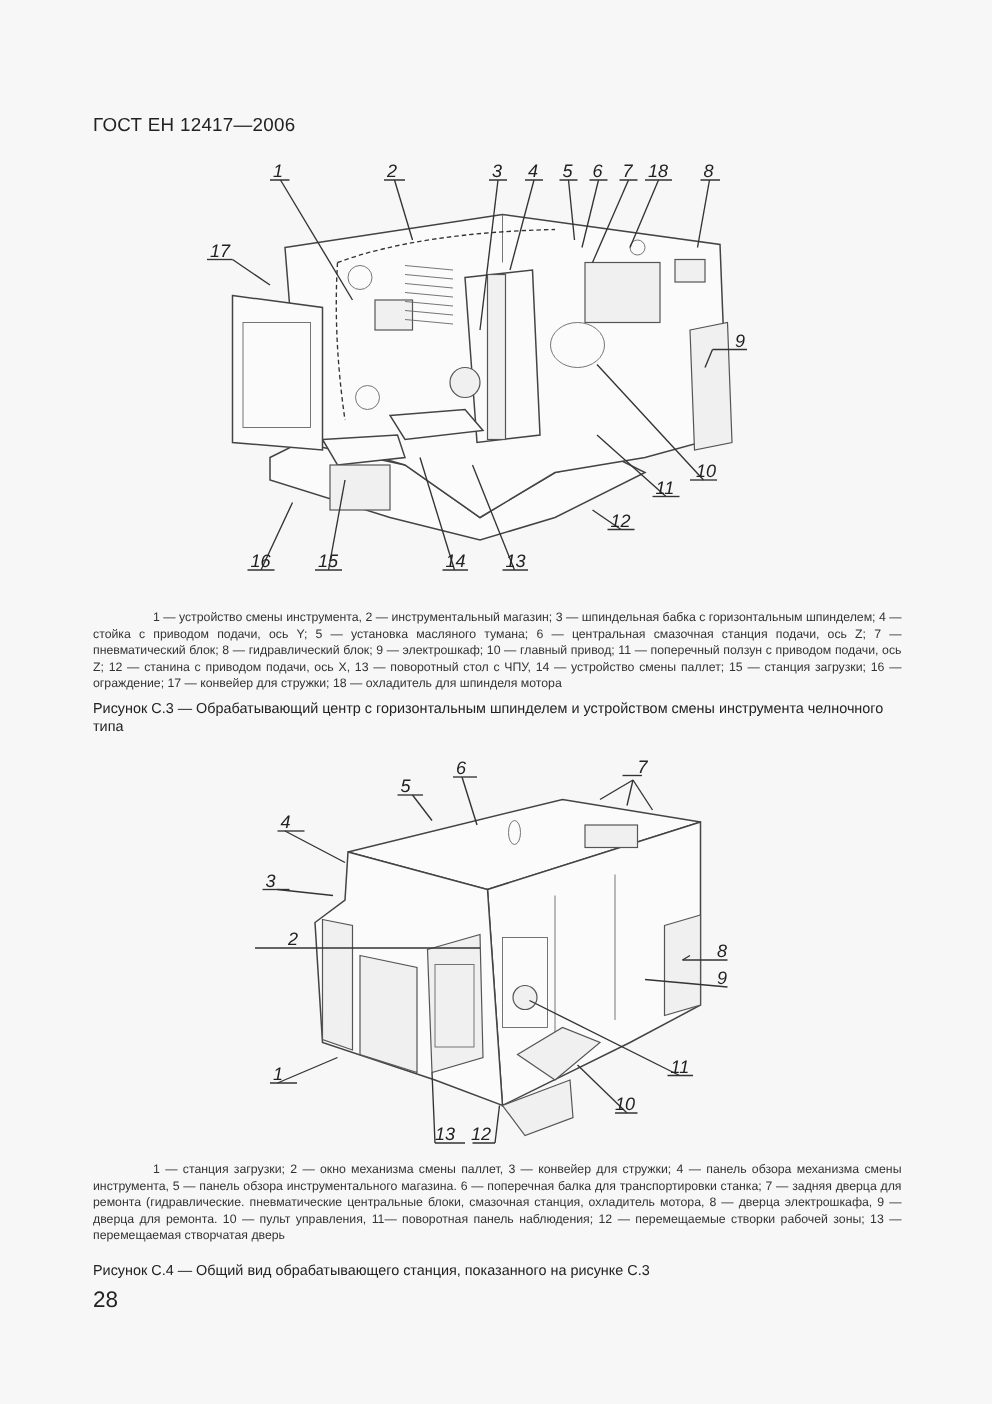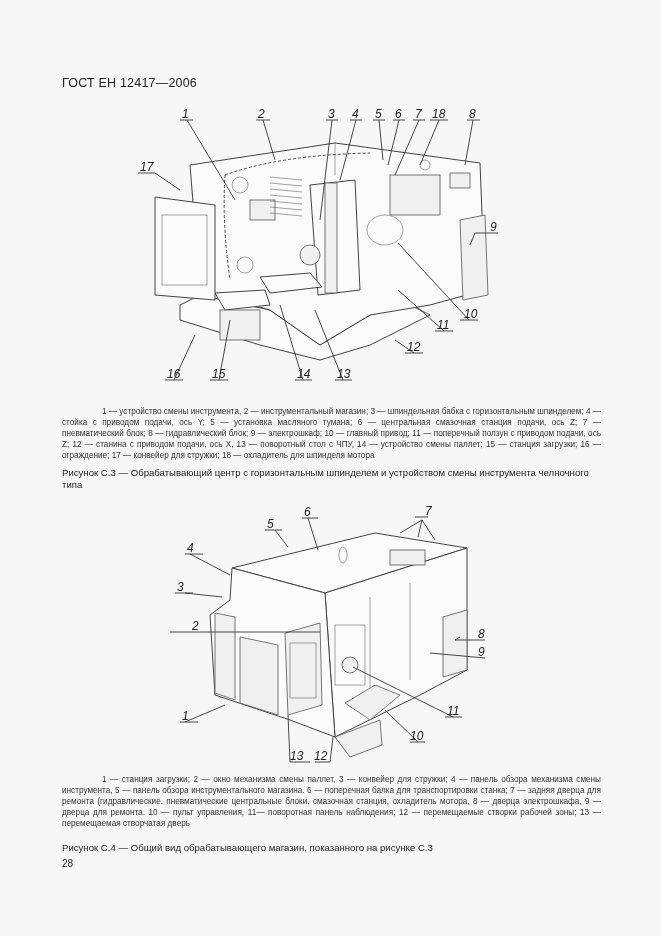--- a/index.html
+++ b/index.html
@@ -4,21 +4,21 @@
 <style>
   html, body { margin: 0; padding: 0; background: #f7f7f7; }
   body { width: 661px; height: 936px; position: relative; overflow: hidden;
          font-family: "Liberation Sans", sans-serif; color: #222; }
   .header { position: absolute; left: 62px; top: 76px; font-size: 12.5px; font-weight: normal; letter-spacing: 0.2px; }
   .fig { position: absolute; }
   .fig svg { display: block; }
   .legend { position: absolute; left: 62px; width: 539px; font-size: 8.2px; line-height: 11px; text-align: justify; color: #333; }
   .legend p { margin: 0; text-indent: 40px; }
   .caption { position: absolute; left: 62px; width: 539px; font-size: 9.6px; line-height: 12px; text-align: left; color: #222; }
-  .pagenum { position: absolute; left: 62px; top: 858px; font-size: 10px; text-align: right; }
+  .pagenum { position: absolute; left: 62px; top: 858px; font-size: 15px; text-align: right; }
   .lbl { font-family: "Liberation Sans", sans-serif; font-style: italic; font-size: 12px; fill: #222; }
   .ln { stroke: #333; stroke-width: 0.9; fill: none; }
   .dr { stroke: #444; stroke-width: 1; fill: #fbfbfb; }
   .dr2 { stroke: #555; stroke-width: 0.8; fill: #f0f0f0; }
   .thin { stroke: #666; stroke-width: 0.6; fill: none; }
 </style>
 </head>
 <body>
 
 <div class="header">ГОСТ ЕН 12417—2006</div>
@@ -204,15 +204,15 @@
     <text class="lbl" x="240" y="235">10</text>
     <text class="lbl" x="120" y="255">13</text>
     <text class="lbl" x="144" y="255">12</text>
   </g>
 </svg>
 </div>
 
 <div class="legend" style="top:774px;">
   <p>1 — станция загрузки; 2 — окно механизма смены паллет, 3 — конвейер для стружки; 4 — панель обзора механизма смены инструмента, 5 — панель обзора инструментального магазина. 6 — поперечная балка для транспортировки станка; 7 — задняя дверца для ремонта (гидравлические. пневматические центральные блоки, смазочная станция, охладитель мотора, 8 — дверца электрошкафа, 9 — дверца для ремонта. 10 — пульт управления, 11— поворотная панель наблюдения; 12 — перемещаемые створки рабочей зоны; 13 — перемещаемая створчатая дверь</p>
 </div>
-<div class="caption" style="top:842px;">Рисунок С.4 — Общий вид обрабатывающего магазин, показанного на рисунке С.3</div>
+<div class="caption" style="top:842px;">Рисунок С.4 — Общий вид обрабатывающего станция, показанного на рисунке С.3</div>
 
 <div class="pagenum">28</div>
 
 </body></html>

